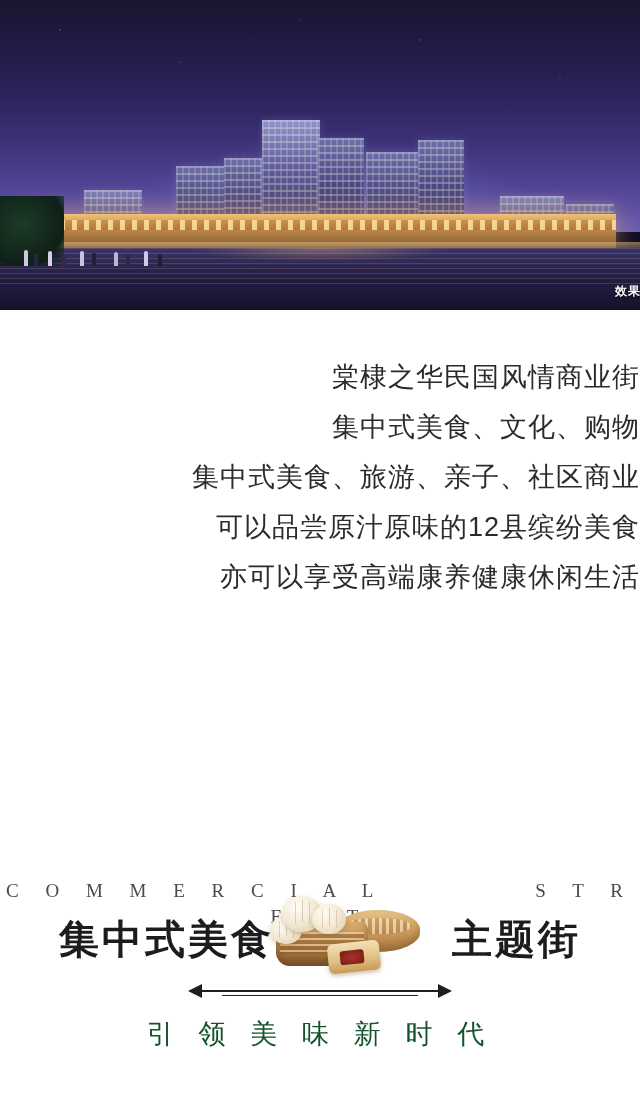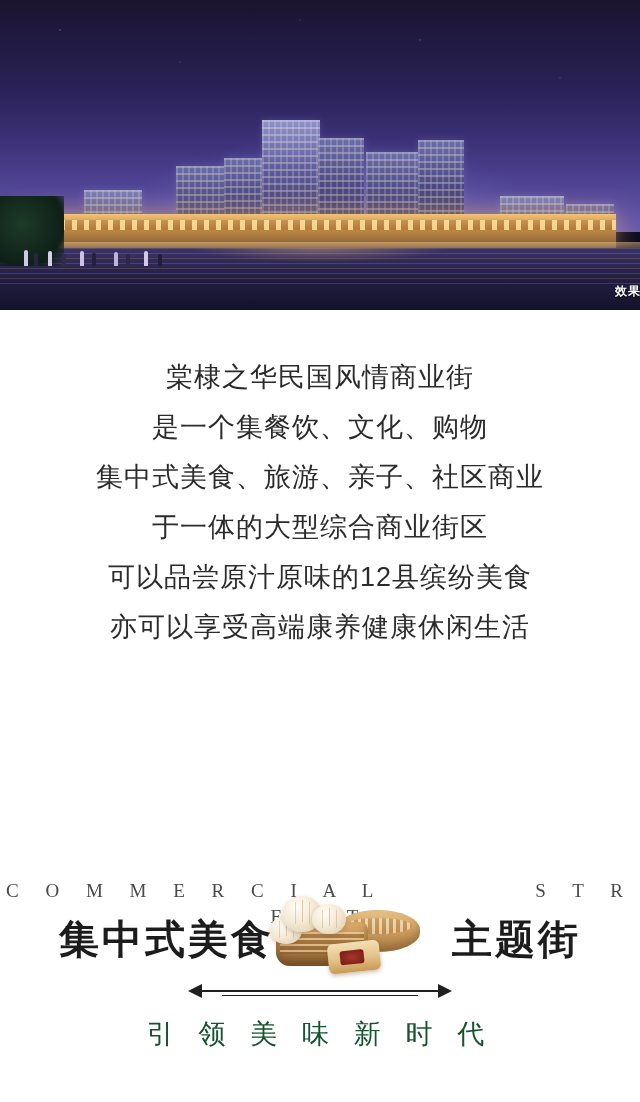--- a/index.html
+++ b/index.html
@@ -152,21 +152,21 @@
     letter-spacing: 1px;
     text-shadow: 0 1px 2px rgba(0,0,0,.8);
   }
 
   
   .copy {
     position: absolute;
     left: 0;
     top: 352px;
     width: 640px;
-    text-align: center;
+    text-align: right;
   }
   .copy p {
     margin: 0;
     color: #2b2b2b;
     font-size: 27px;
     line-height: 50px;
     letter-spacing: 1px;
     font-family: "Liberation Sans", sans-serif;
     white-space: nowrap;
   }
@@ -347,23 +347,22 @@
         <i></i>
         <i></i>
         <i></i>
     </div>
 
     <div class="hero-caption">效果图</div>
   </div>
 
   <div class="copy">
     <p>棠棣之华民国风情商业街</p>
-    <p>是一个集餐饮、文化、购物</p>
+    <p>集中式美食、文化、购物</p>
     <p>集中式美食、旅游、亲子、社区商业</p>
-    <p>于一体的大型综合商业街区</p>
     <p>可以品尝原汁原味的12县缤纷美食</p>
     <p>亦可以享受高端康养健康休闲生活</p>
   </div>
 
   <div class="brand">
 
     <div class="brand-en">
       <span>C O M M E R C I A L</span>
       <span class="gap" style="display:inline-block;width:120px;"></span>
       <span>S T R E E T</span>

